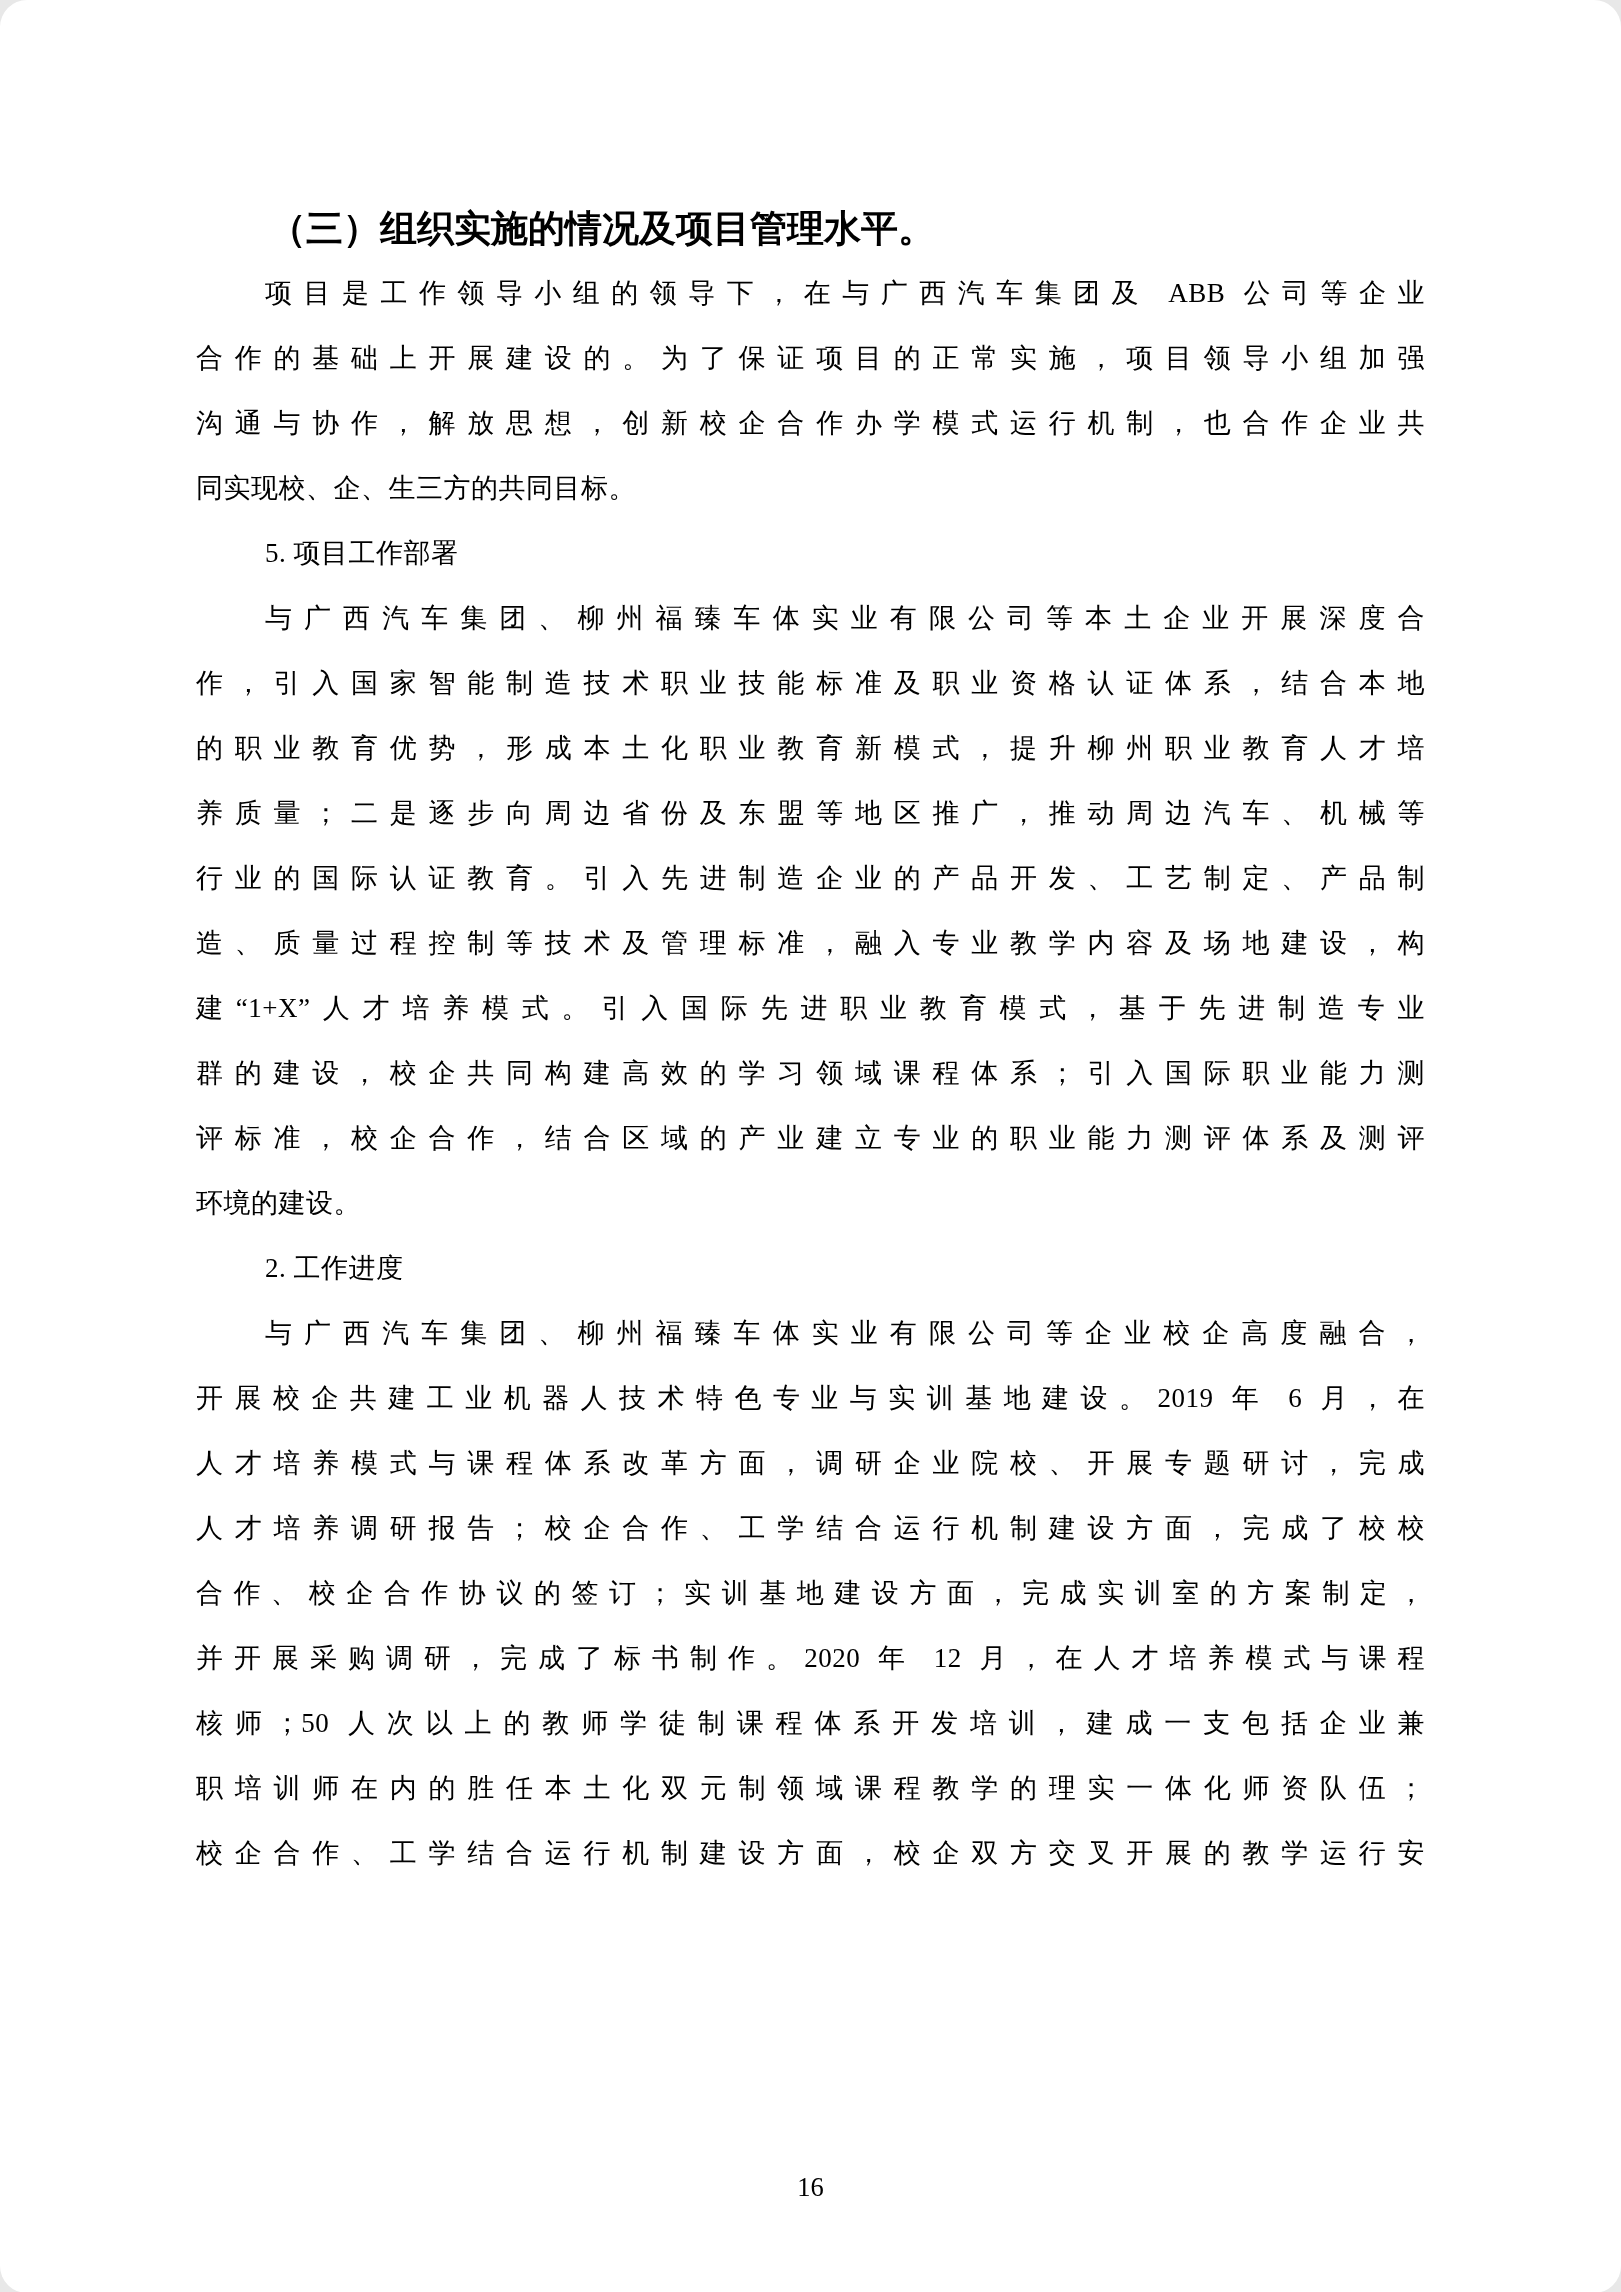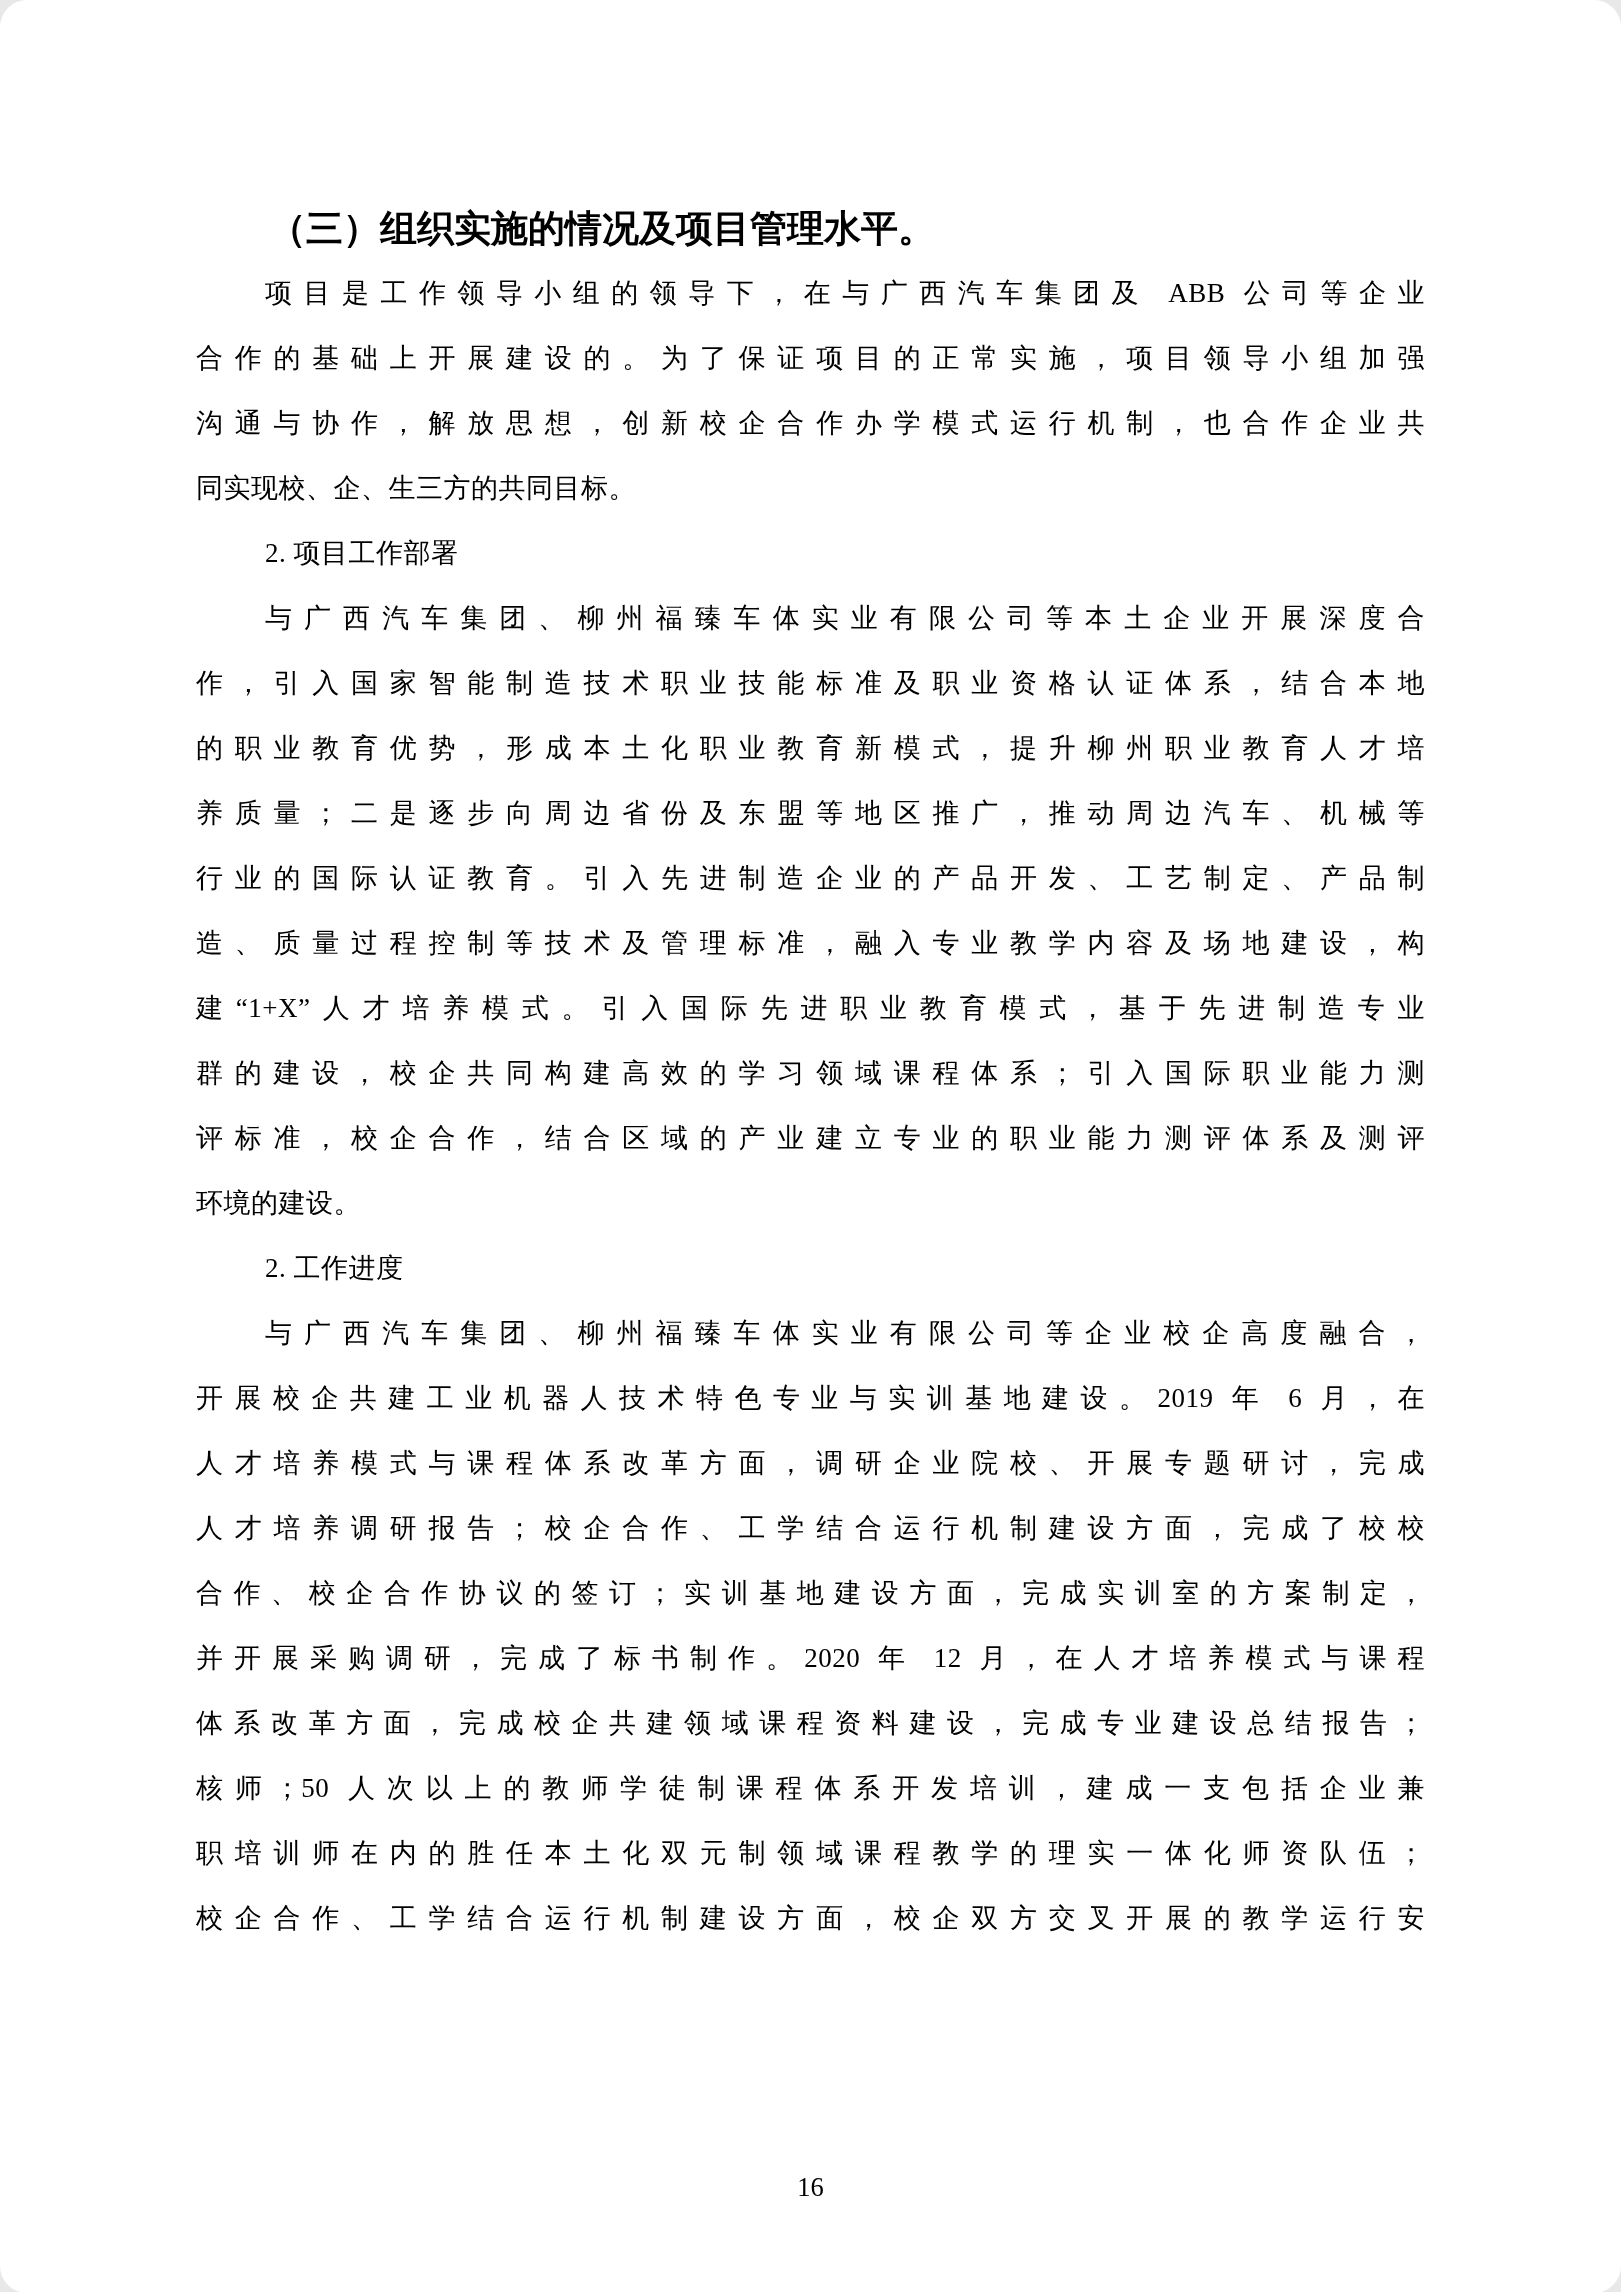--- a/index.html
+++ b/index.html
@@ -58,42 +58,41 @@
 
 <div class="page">
   <div class="doc">
     <div class="line heading">（三）组织实施的情况及项目管理水平。</div>
 
     <div class="line j indent">项目是工作领导小组的领导下，在与广西汽车集团及 ABB 公司等企业</div>
     <div class="line j">合作的基础上开展建设的。为了保证项目的正常实施，项目领导小组加强</div>
     <div class="line j">沟通与协作，解放思想，创新校企合作办学模式运行机制，也合作企业共</div>
     <div class="line">同实现校、企、生三方的共同目标。</div>
 
-    <div class="line indent">2. 项目工作部署</div>
+    <div class="line indent">5. 项目工作部署</div>
 
     <div class="line j indent">与广西汽车集团、柳州福臻车体实业有限公司等本土企业开展深度合</div>
     <div class="line j">作，引入国家智能制造技术职业技能标准及职业资格认证体系，结合本地</div>
     <div class="line j">的职业教育优势，形成本土化职业教育新模式，提升柳州职业教育人才培</div>
     <div class="line j">养质量；二是逐步向周边省份及东盟等地区推广，推动周边汽车、机械等</div>
     <div class="line j">行业的国际认证教育。引入先进制造企业的产品开发、工艺制定、产品制</div>
     <div class="line j">造、质量过程控制等技术及管理标准，融入专业教学内容及场地建设，构</div>
     <div class="line j">建“1+X”人才培养模式。引入国际先进职业教育模式，基于先进制造专业</div>
     <div class="line j">群的建设，校企共同构建高效的学习领域课程体系；引入国际职业能力测</div>
     <div class="line j">评标准，校企合作，结合区域的产业建立专业的职业能力测评体系及测评</div>
     <div class="line">环境的建设。</div>
 
     <div class="line indent">2. 工作进度</div>
 
     <div class="line j indent">与广西汽车集团、柳州福臻车体实业有限公司等企业校企高度融合，</div>
     <div class="line j">开展校企共建工业机器人技术特色专业与实训基地建设。2019 年 6 月，在</div>
     <div class="line j">人才培养模式与课程体系改革方面，调研企业院校、开展专题研讨，完成</div>
     <div class="line j">人才培养调研报告；校企合作、工学结合运行机制建设方面，完成了校校</div>
     <div class="line j">合作、校企合作协议的签订；实训基地建设方面，完成实训室的方案制定，</div>
     <div class="line j">并开展采购调研，完成了标书制作。2020 年 12 月，在人才培养模式与课程</div>
-    <div class="line j">体系改革方面，完成校企共建领域课程资料建设，完成专业建设总结报告；</div>
     <div class="line j">核师；50 人次以上的教师学徒制课程体系开发培训，建成一支包括企业兼</div>
     <div class="line j">职培训师在内的胜任本土化双元制领域课程教学的理实一体化师资队伍；</div>
     <div class="line j">校企合作、工学结合运行机制建设方面，校企双方交叉开展的教学运行安</div>
   </div>
 
   <div class="page-num">16</div>
 </div>
 
 
 </body></html>

